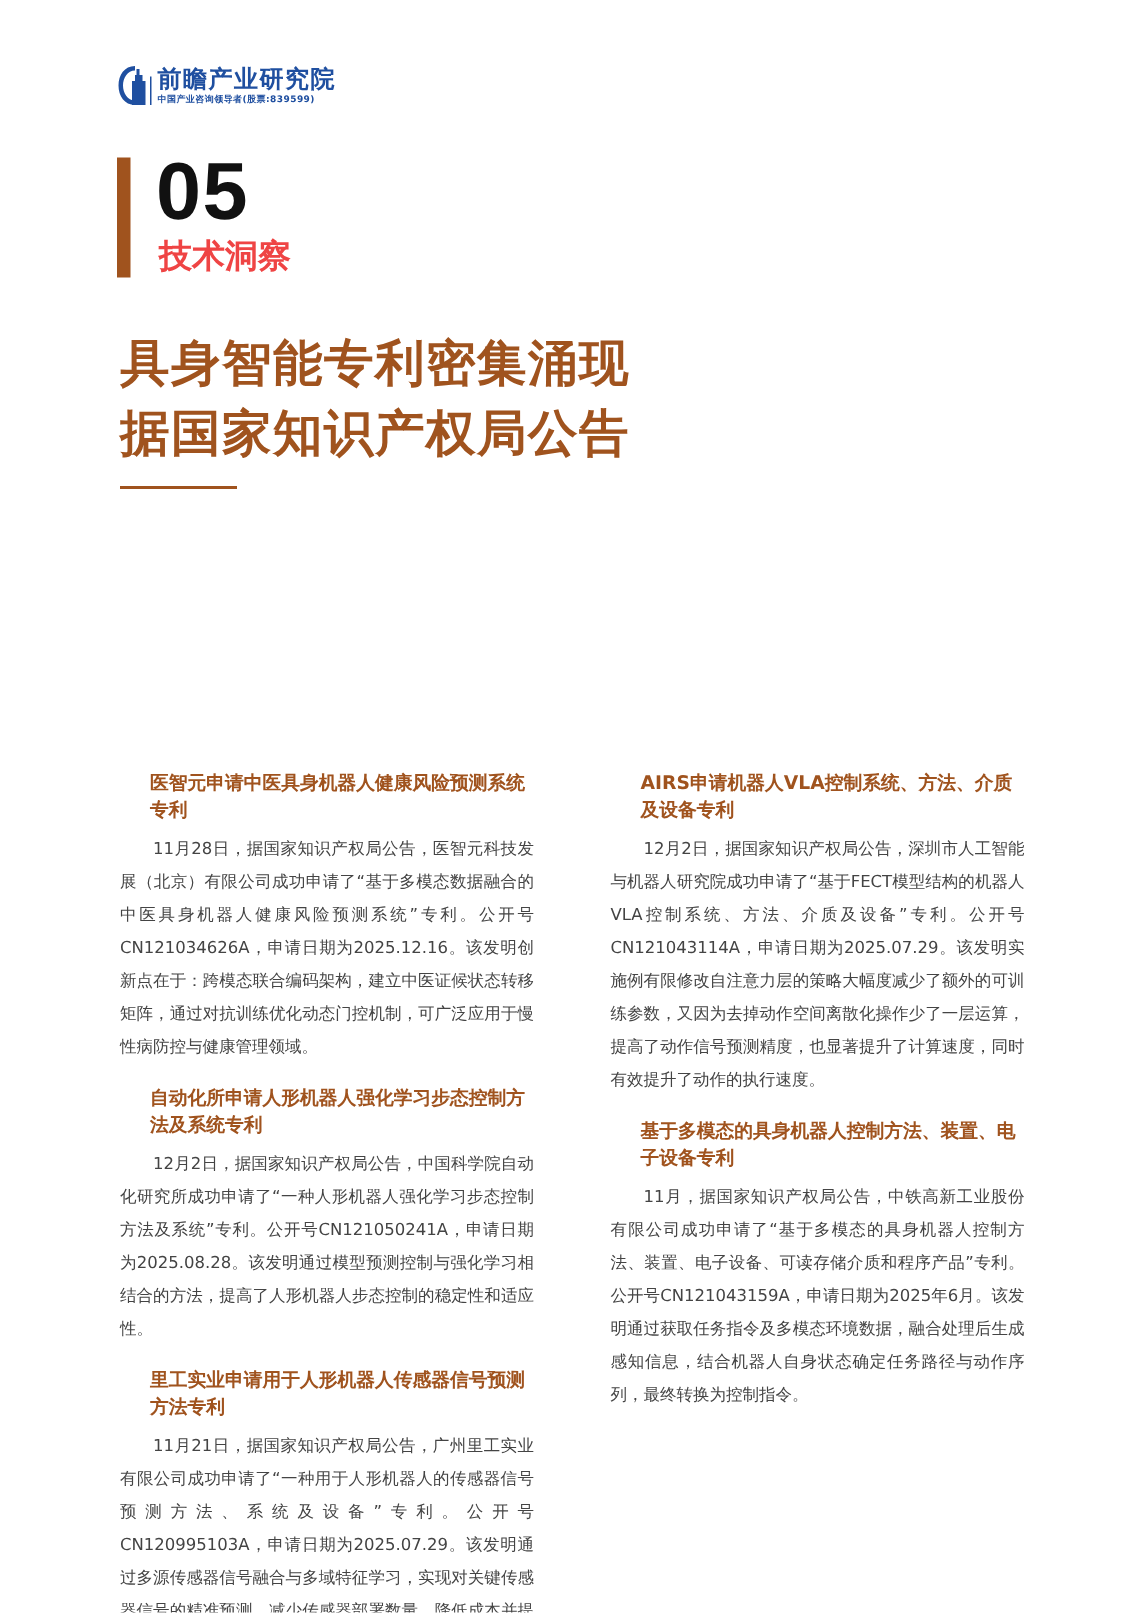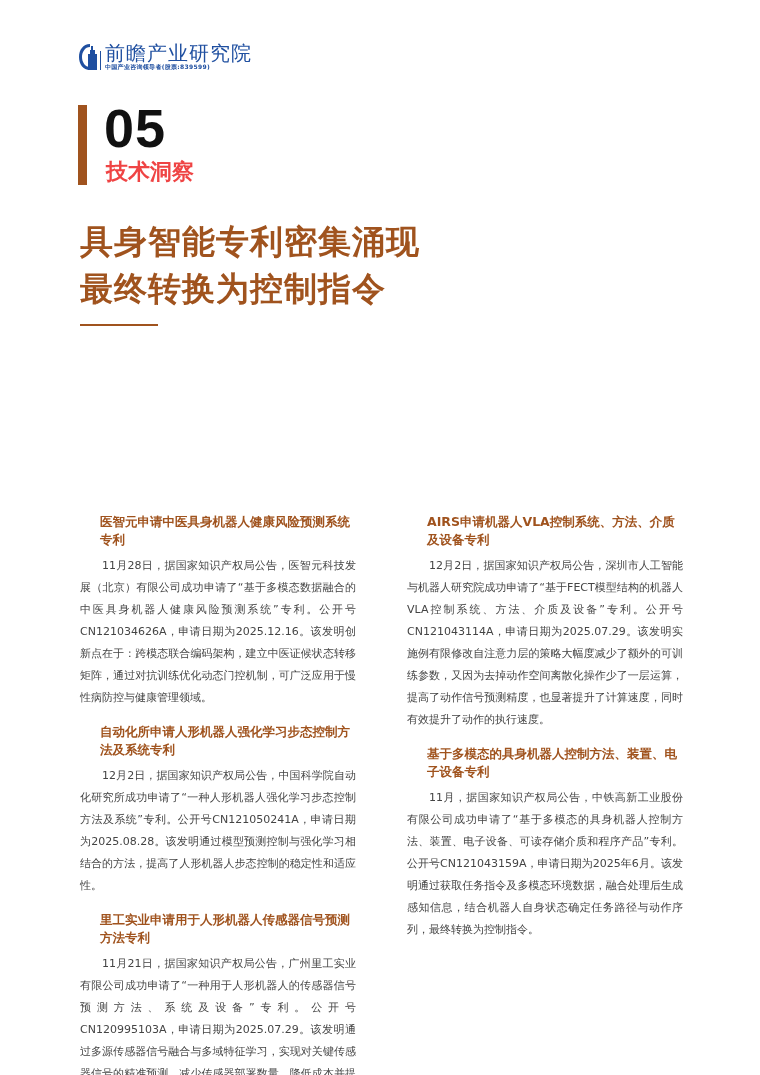--- a/index.html
+++ b/index.html
@@ -4,28 +4,28 @@
 <style>
   html, body { margin: 0; padding: 0; background: #ffffff; }
   body {
     width: 760px; height: 1075px; position: relative; overflow: hidden;
     font-family: "DejaVu Sans", "Liberation Sans", sans-serif;
     color: #333333;
   }
   .logo { position: absolute; left: 78px; top: 40px; height: 34px; display: flex; align-items: center; }
   .logo-icon { width: 24px; height: 28px; margin-right: 3px; }
   .logo-text { display: flex; flex-direction: column; }
-  .logo-name { font-size: 20px; font-weight: normal; color: #1f4fa0; letter-spacing: 1px; line-height: 20px; }
+  .logo-name { font-size: 16px; font-weight: bold; color: #1f4fa0; letter-spacing: 1px; line-height: 20px; }
   .logo-sub { font-size: 6px; color: #1f4fa0; font-weight: bold; line-height: 8px; letter-spacing: 0.3px; }
 
   .sec-bar { position: absolute; left: 78px; top: 105px; width: 9px; height: 80px; background: #a0531e; }
   .sec-num { position: absolute; left: 104px; top: 100px; font-size: 54px; font-weight: bold; color: #111; line-height: 56px; font-family: "Liberation Sans", sans-serif; letter-spacing: 1px; }
   .sec-title { position: absolute; left: 106px; top: 158px; font-size: 22px; font-weight: bold; color: #ef4444; line-height: 28px; }
 
-  .headline { position: absolute; left: 80px; top: 218px; font-size: 33px; font-weight: bold; color: #a0531e; line-height: 47px; letter-spacing: 1px; }
+  .headline { position: absolute; left: 80px; top: 218px; font-size: 33px; font-weight: bold; color: #a0531e; line-height: 47px; letter-spacing: 1px; text-align: center; }
   .headline div { white-space: nowrap; }
   .rule { position: absolute; left: 80px; top: 324px; width: 78px; height: 2px; background: #a0531e; }
 
   .col { position: absolute; top: 513px; width: 276px; }
   .col.left { left: 80px; }
   .col.right { left: 407px; }
   .art { margin-bottom: 14px; }
   .art-title { font-size: 12.5px; font-weight: bold; color: #a0531e; line-height: 18px; margin-bottom: 6px; padding-left: 20px; }
   .art-body { font-size: 11px; line-height: 22px; color: #444; text-indent: 2em; text-align: justify; margin: 0; }
 </style>
@@ -43,21 +43,21 @@
     <span class="logo-sub">中国产业咨询领导者(股票:839599)</span>
   </div>
 </div>
 
 <div class="sec-bar"></div>
 <div class="sec-num">05</div>
 <div class="sec-title">技术洞察</div>
 
 <div class="headline">
   <div>具身智能专利密集涌现</div>
-  <div>最终转换为控制指令</div>
+  <div>据国家知识产权局公告</div>
 </div>
 <div class="rule"></div>
 
 <div class="col left">
   <div class="art">
     <div class="art-title">医智元申请中医具身机器人健康风险预测系统专利</div>
     <p class="art-body">11月28日，据国家知识产权局公告，医智元科技发展（北京）有限公司成功申请了“基于多模态数据融合的中医具身机器人健康风险预测系统”专利。公开号CN121034626A，申请日期为2025.12.16。该发明创新点在于：跨模态联合编码架构，建立中医证候状态转移矩阵，通过对抗训练优化动态门控机制，可广泛应用于慢性病防控与健康管理领域。</p>
   </div>
   <div class="art">
     <div class="art-title">自动化所申请人形机器人强化学习步态控制方法及系统专利</div>

